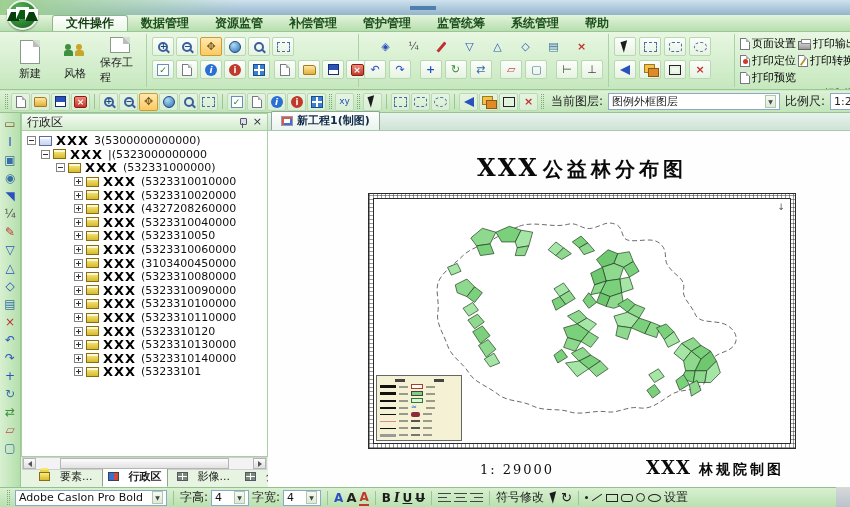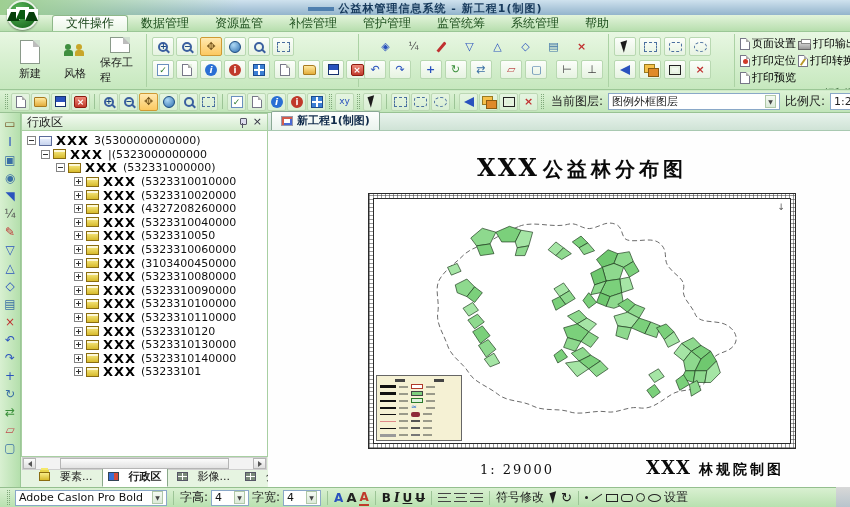--- a/index.html
+++ b/index.html
@@ -18,21 +18,21 @@
   .logo{position:absolute;left:7px;top:0;width:31px;height:30px;border-radius:50%;z-index:30;
     background:radial-gradient(circle at 35% 30%,#5cb85c,#0d5c13);border:2px solid #e9f2e7;
     box-shadow:0 1px 2px rgba(0,0,0,.4);display:flex;align-items:center;justify-content:center}
   .logo .tree{width:0;height:0;border-left:4px solid transparent;border-right:4px solid transparent;
     border-bottom:9px solid #063f0a;margin:0 -2px}
   .logo .tree.t2{border-bottom-color:#0a5a10;margin-top:-5px}
 
   
   .menubar{position:absolute;top:15px;left:0;right:0;height:17px;display:flex;align-items:flex-end;
     background:linear-gradient(#e3f4db,#b7deae);border-bottom:1px solid #9bc796;padding-left:52px}
-  .mtab{padding:0 13px;font-size:12px;font-weight:normal;color:#1d4f1d;line-height:15px;white-space:nowrap;cursor:default}
+  .mtab{padding:0 13px;font-size:12px;font-weight:bold;color:#1d4f1d;line-height:15px;white-space:nowrap;cursor:default}
   .mtab.active{background:linear-gradient(#ffffff,#e9f6e5);border:1px solid #8fb88a;border-bottom:0;
     border-radius:3px 3px 0 0;color:#123f12}
 
   
   .ribbon{position:absolute;top:32px;left:0;right:0;height:58px;display:flex;align-items:stretch;
     background:linear-gradient(#e8f7e2,#c6e8be);border-bottom:1px solid #9bc796;padding:2px 0 2px 4px;overflow:hidden}
   .rgroup{display:flex;flex-direction:column;justify-content:flex-start;padding:1px 5px;
     border-right:1px solid #abd2a4;position:relative;flex:none}
   .rgroup.row{flex-direction:row;align-items:center;gap:3px}
   .bigbtn{width:42px;height:50px;display:flex;flex-direction:column;align-items:center;justify-content:center;
@@ -203,21 +203,21 @@
   .sh-circle{width:9px;height:9px;border:1px solid #222;border-radius:50%}
   .sh-ellipse{width:13px;height:8px;border:1px solid #222;border-radius:50%}
   .resize-corner{position:absolute;right:0;bottom:0;width:14px;height:20px;background:linear-gradient(#d8d8d8,#b8c4cc)}
 </style>
 </head>
 <body>
 
 <div class="app">
 
   <div class="titlebar">
-    <div class="title-text"><span class="masked-bar"></span><span>公益林管理信息系统 - 新工程1(制图)</span></div>
+    <div class="title-text"><span class="masked-bar"></span></div>
   </div>
   <div class="logo">
     <span class="tree"></span>
       <span class="tree t2"></span>
       <span class="tree"></span>
   </div>
 
   <div class="menubar">
     <span class="mtab active">文件操作</span>
       <span class="mtab">数据管理</span>

